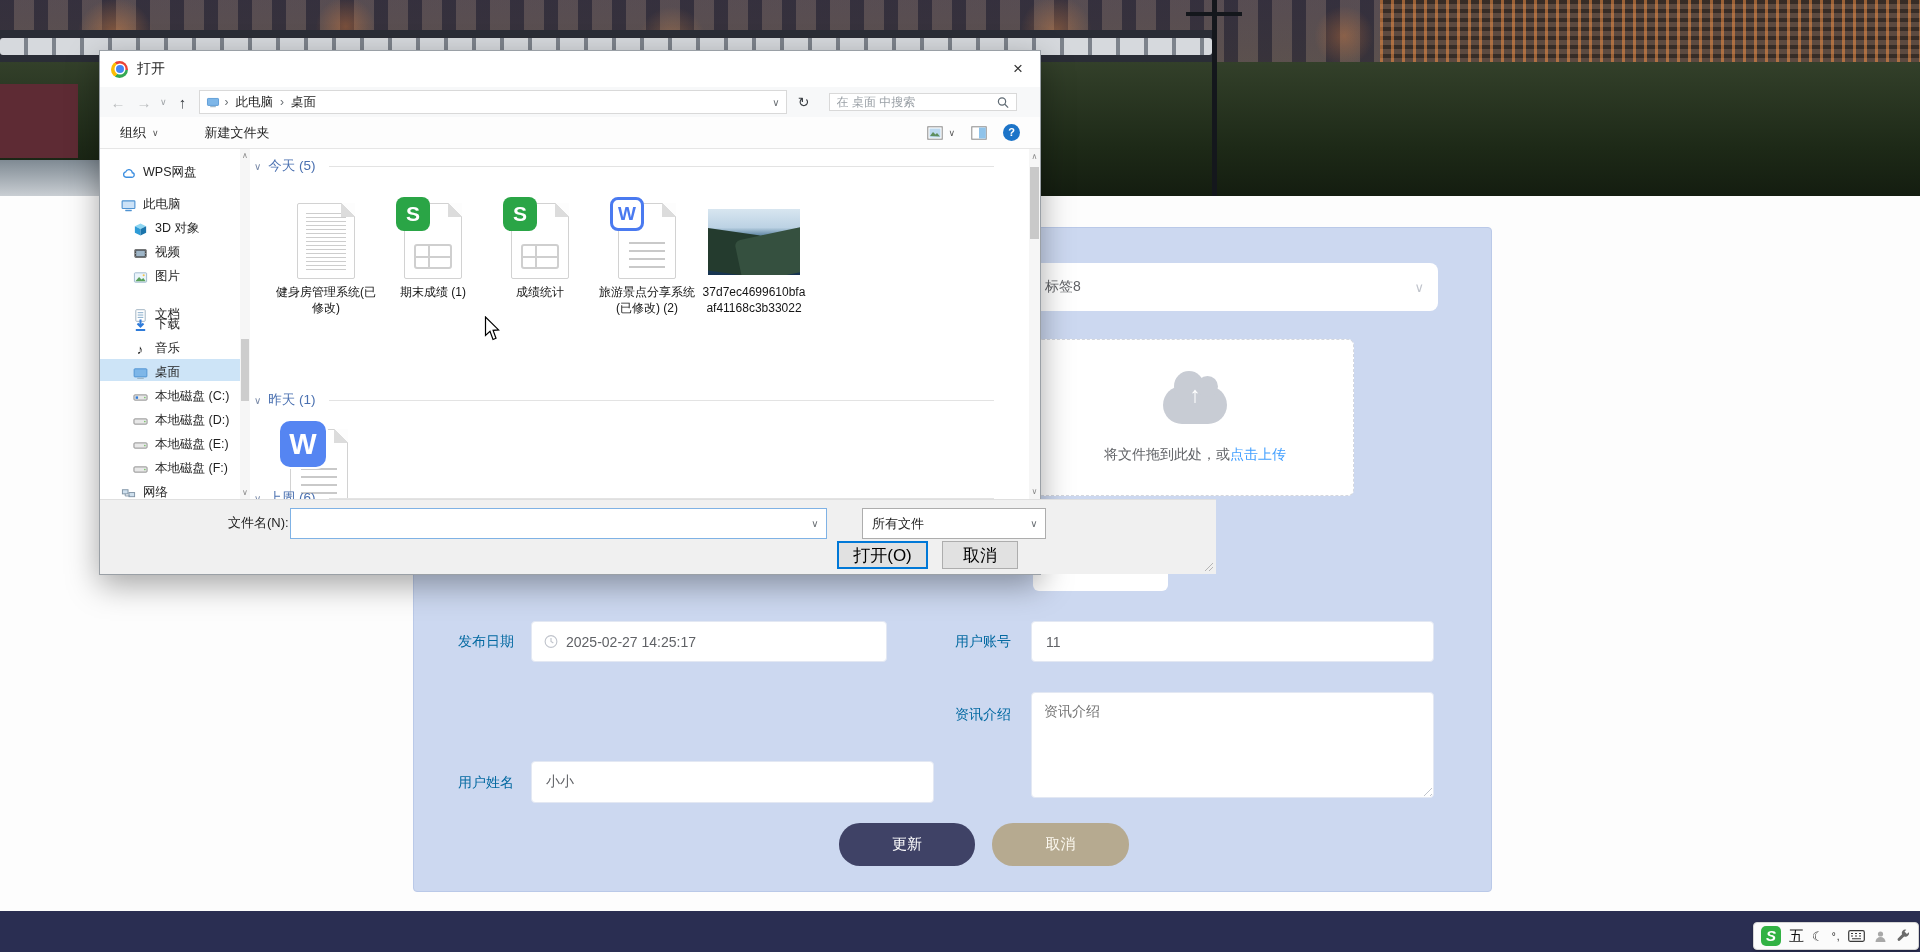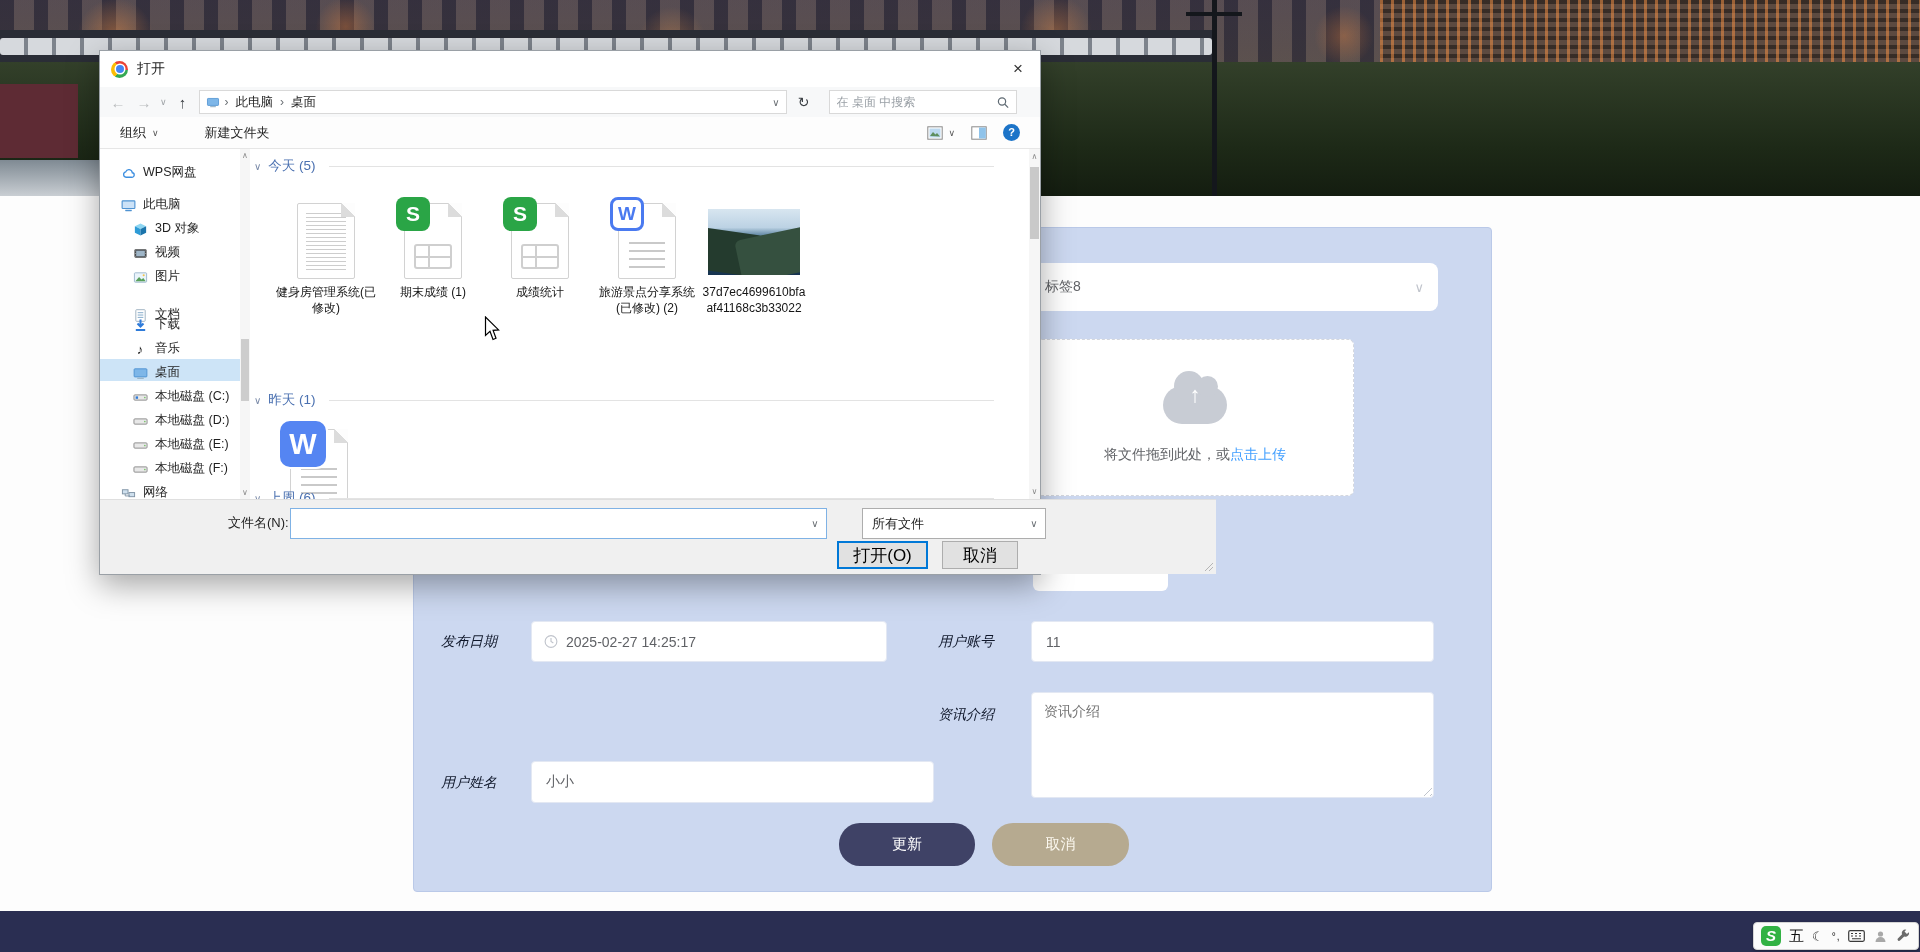--- a/index.html
+++ b/index.html
@@ -49,21 +49,21 @@
   .cloud::after { content:''; position:absolute; right:9px; top:-10px; width:21px; height:21px; border-radius:50%; background:#c8ccd4; }
   .cloud .up { position:absolute; left:0; right:0; top:-4px; bottom:0; color:#fff; font-size:22px; font-weight:bold; z-index:1; }
   .dz-text { margin-top:22px; font-size:14px; color:#606266; }
   .dz-text a { color:#409eff; text-decoration:none; }
   .uptip { position:absolute; left:615px; top:285px; font-size:13px; font-weight:bold; color:#bfa0a5; letter-spacing:1px; }
   .filecard { position:absolute; left:619px; top:308px; width:135px; height:55px; background:#fff; border-radius:6px; }
   .filecard .row { display:flex; align-items:center; gap:7px; padding:6px 10px 0 12px; }
   .filecard .fname { font-size:14px; color:#606266; }
   .okmark { margin-left:auto; width:16px; height:16px; border:1px solid #6ac144; border-radius:50%; color:#6ac144;
     font-size:10px; line-height:14px; text-align:center; }
-  .flabel { position:absolute; width:90px; text-align:left; font-size:14px; color:#0f172a;font-style:italic; }
+  .flabel { position:absolute; width:90px; text-align:center; font-size:14px; color:#0369a1; }
   .finput { position:absolute; background:#fff; border:1px solid #e3e8f3; border-radius:4px; font-size:14px; color:#606266;
     font-family:"Liberation Sans","DejaVu Sans",sans-serif; }
   input.finput, textarea.finput { outline:none; }
   .dateinput { position:absolute; left:117px; top:393px; width:356px; height:41px; background:#fff; border:1px solid #e3e8f3;
     border-radius:4px; display:flex; align-items:center; padding:0 12px; gap:8px; }
   .dateinput input { border:none; outline:none; font-size:14px; color:#606266; width:100%; }
   textarea.finput { padding:10px 12px; resize:none; }
   .ta-grip { position:absolute; right:2px; bottom:2px; width:12px; height:12px;
     background:repeating-linear-gradient(135deg, transparent 0 3px, #c0c4cc 3px 4px); clip-path:polygon(100% 0,100% 100%,0 100%); }
   .btn-pill { position:absolute; height:43px; border:none; border-radius:21px; font-size:15px; cursor:pointer;
@@ -83,21 +83,21 @@
   .navrow { position:absolute; left:0; top:36px; width:100%; height:30px; background:#f7f8f9; display:flex; align-items:center; padding:0 8px; gap:6px; }
   .navbtn { color:#b9bcbe; font-size:15px; width:20px; text-align:center; }
   .navbtn.en { color:#3b3f44; }
   .navchev { color:#9fa3a7; font-size:9px; }
   .addrbox { width:588px; height:24px; background:#fff; border:1px solid #d9d9d9; display:flex; align-items:center; padding:0 6px; gap:5px; }
   .addr-mini { flex:0 0 auto; display:flex; }
   .crumb { font-size:12.5px; color:#1f1f1f; padding:0 2px; }
   .crumb-sep { color:#6a6f74; font-size:12px; }
   .addr-right { margin-left:auto; display:flex; align-items:center; gap:8px; color:#6a6f74; }
   .refresh { width:22px; text-align:center; color:#3b3f44; font-size:14px; }
-  .searchbox { width:188px; height:24px; background:#fff; border:1px solid #d9d9d9; display:flex; align-items:center; padding:0 7px; margin-left:8px; }
+  .searchbox { width:188px; height:18px; background:#fff; border:1px solid #d9d9d9; display:flex; align-items:center; padding:0 7px; margin-left:8px; }
   .searchbox input { border:none; outline:none; width:100%; font-size:12px; color:#444; background:transparent;
     font-family:"Liberation Sans","DejaVu Sans",sans-serif; }
   .searchbox input::placeholder { color:#9aa0a6; }
   .toolrow { position:absolute; left:0; top:66px; width:100%; height:32px; background:#fdfdfd; border-bottom:1px solid #e6e6e6;
     display:flex; align-items:center; padding:0 20px; gap:6px; font-size:13px; }
   .tool-newfolder { margin-left:40px; }
   .tool-right { margin-left:auto; display:flex; align-items:center; gap:16px; }
   .helpico { width:17px; height:17px; border-radius:50%; background:#1c74c8; color:#fff; font-size:11px; font-weight:bold;
     text-align:center; line-height:17px; }
   .dlg-body { position:absolute; left:0; top:98px; width:940px; height:350px; overflow:hidden; }

